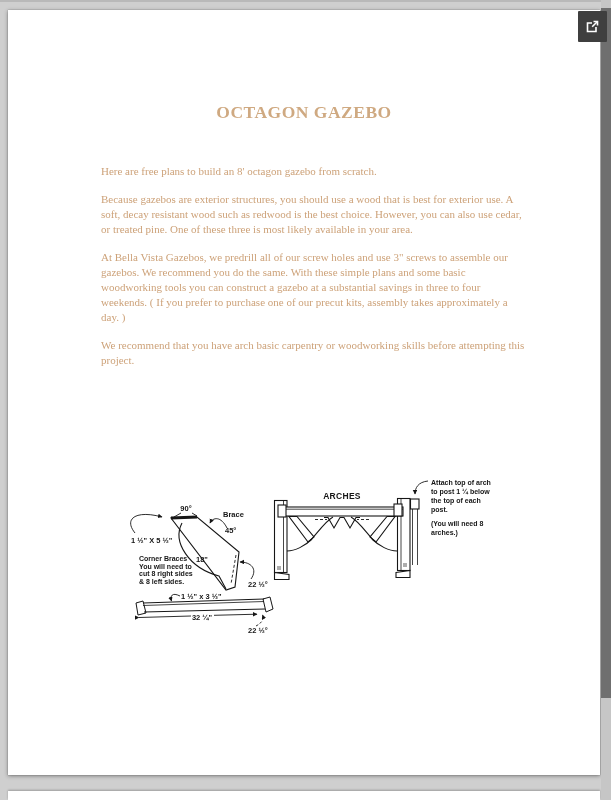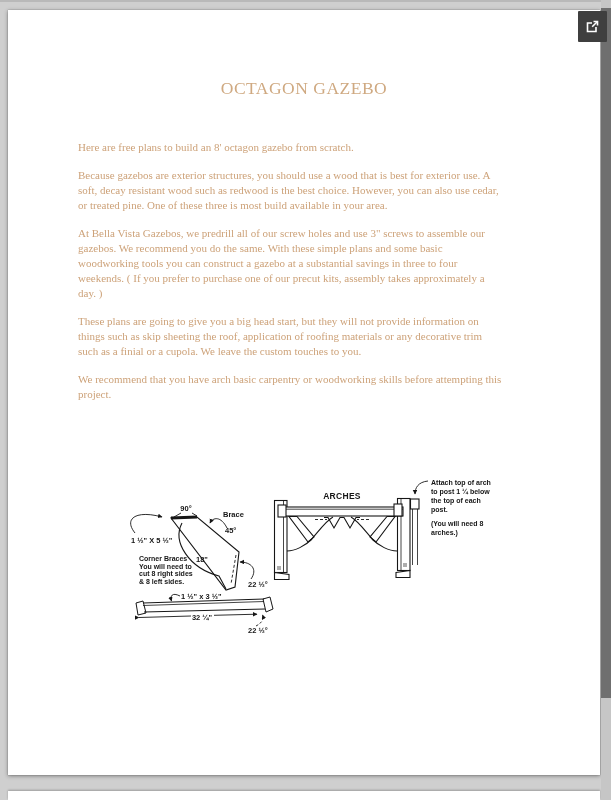--- a/index.html
+++ b/index.html
@@ -18,24 +18,24 @@
     background:#ffffff; box-shadow:0 -1px 2px rgba(0,0,0,.25);
   }
   .scrollbar-track { position:absolute; right:0; top:0; width:10px; height:800px; background:#c6c6c6; }
   .scrollbar-thumb { position:absolute; right:0; top:8px; width:10px; height:690px; background:#6f6f6f; }
   .popout-btn {
     position:absolute; left:578px; top:11px; width:29px; height:31px;
     background:#3f3f3f; border:0; border-radius:1px; z-index:6;
     display:flex; align-items:center; justify-content:center; cursor:pointer;
   }
   h1.doc-title {
-    margin:68px 0 0; text-align:center; font-weight:normal;
+    margin:92px 0 0; text-align:center; font-weight:bold;
     font-size:17.5px; line-height:20px; letter-spacing:.5px; color:#cfa981;
   }
-  .doc-body { padding-left:70px; }
+  .doc-body { padding-left:93px; }
   .doc-body p {
     width:424px; margin:0 0 13px; font-size:11px; line-height:15px; color:#cda279;
   }
   .doc-body p.first { margin-top:42px; }
   .plans-diagram { position:absolute; left:107px; top:452px; }
   .plans-diagram text {
     font-family:"Liberation Sans","DejaVu Sans",sans-serif;
     font-weight:bold; fill:#161616;
   }
   .lbl  { font-size:7.5px; }
@@ -44,23 +44,22 @@
 </style>
 </head>
 <body>
 
 <div class="top-edge"></div>
 
 <div class="page">
   <h1 class="doc-title">OCTAGON GAZEBO</h1>
   <div class="doc-body">
     <p class="first">Here are free plans to build an 8' octagon gazebo from scratch.</p>
-    <p>Because gazebos are exterior structures, you should use a wood that is best for exterior use. A soft, decay resistant wood such as redwood is the best choice. However, you can also use cedar, or treated pine. One of these three is most build available in your area.</p>
+    <p>Because gazebos are exterior structures, you should use a wood that is best for exterior use. A soft, decay resistant wood such as redwood is the best choice. However, you can also use cedar, or treated pine. One of these three is most likely available in your area.</p>
     <p>At Bella Vista Gazebos, we predrill all of our screw holes and use 3" screws to assemble our gazebos. We recommend you do the same. With these simple plans and some basic woodworking tools you can construct a gazebo at a substantial savings in three to four weekends. ( If you prefer to purchase one of our precut kits, assembly takes approximately a day. )</p>
-    <p>These plans are going to give you a big head start, but they will not provide information on things such as skip sheeting the roof, application of roofing materials or any decorative trim such as a finial or a cupola. We leave the custom touches to you.</p>
     <p>We recommend that you have arch basic carpentry or woodworking skills before attempting this project.</p>
   </div>
 
   <svg class="plans-diagram" width="445" height="190" viewBox="0 0 445 190">
     <defs>
       <marker id="arw" markerWidth="6" markerHeight="6" refX="4.5" refY="2.5" orient="auto">
         <path d="M0,0 L5,2.5 L0,5 Z" fill="#161616"></path>
       </marker>
     </defs>
 

